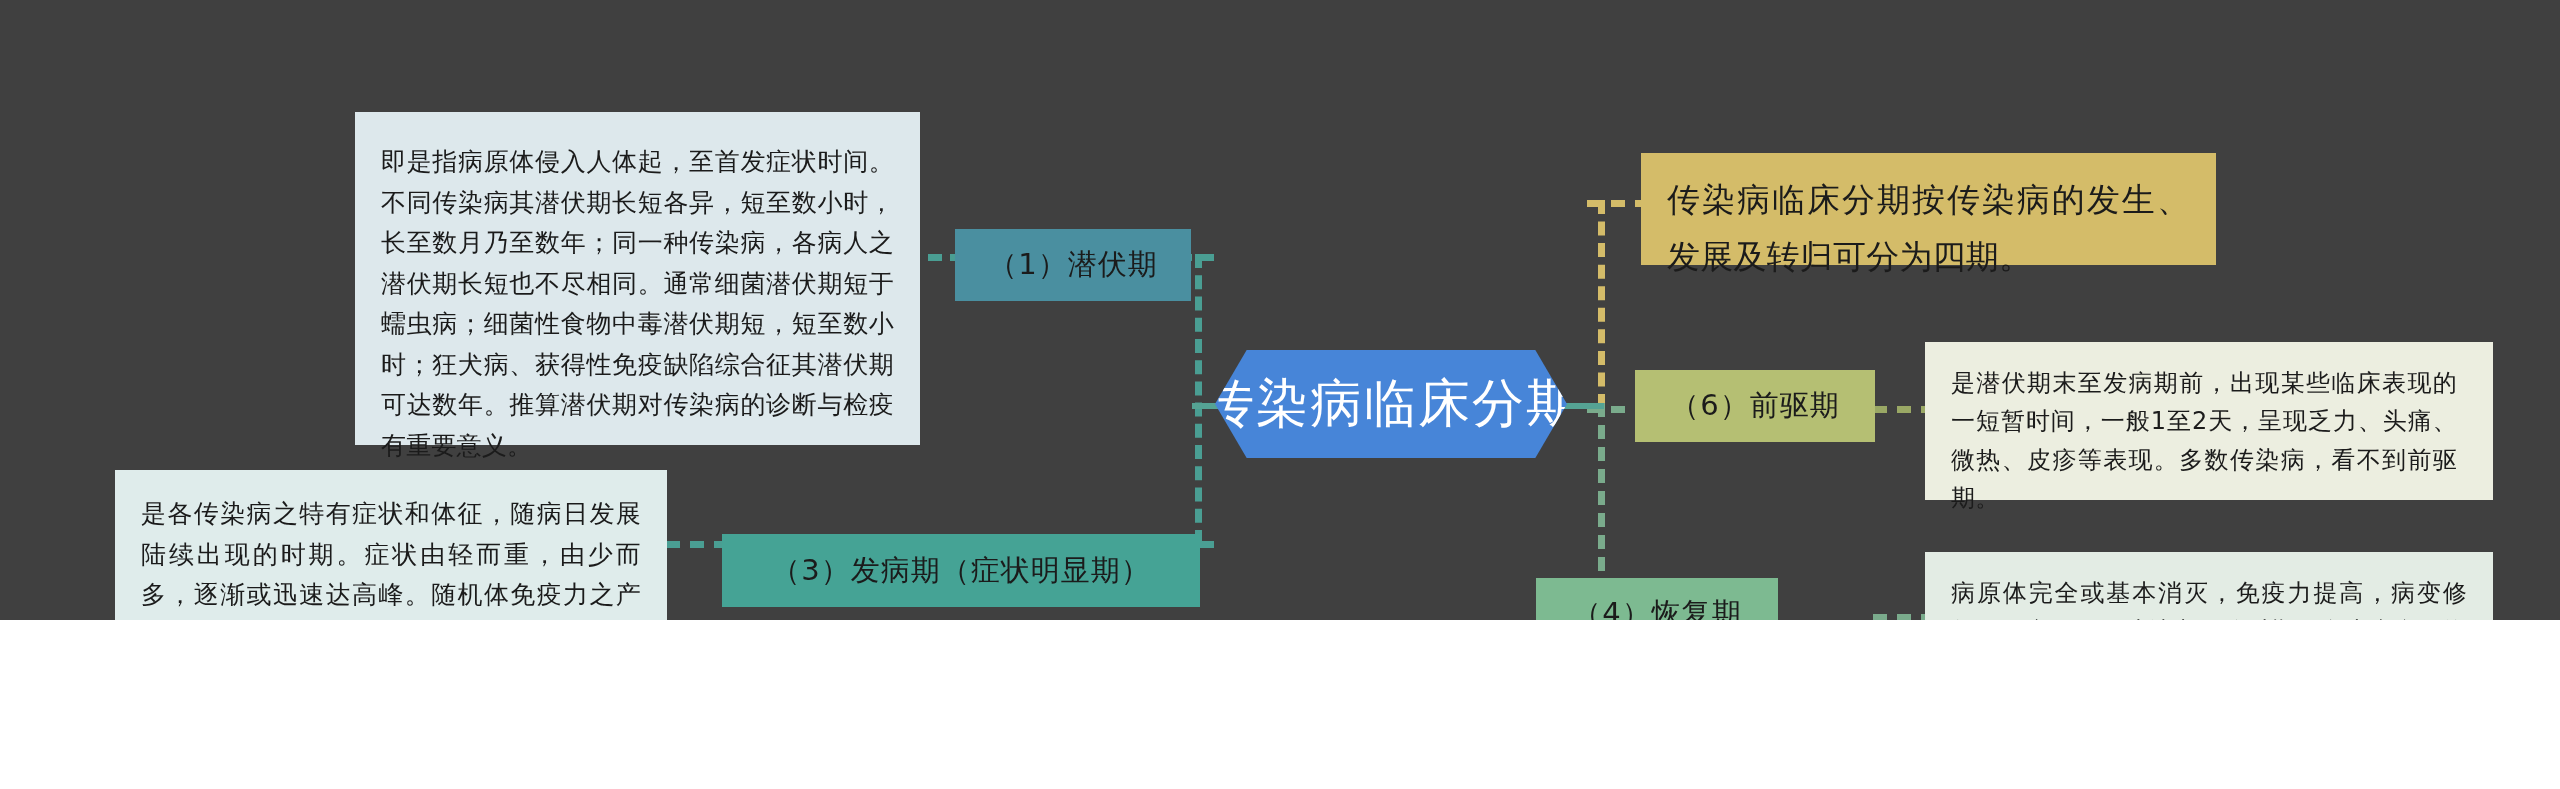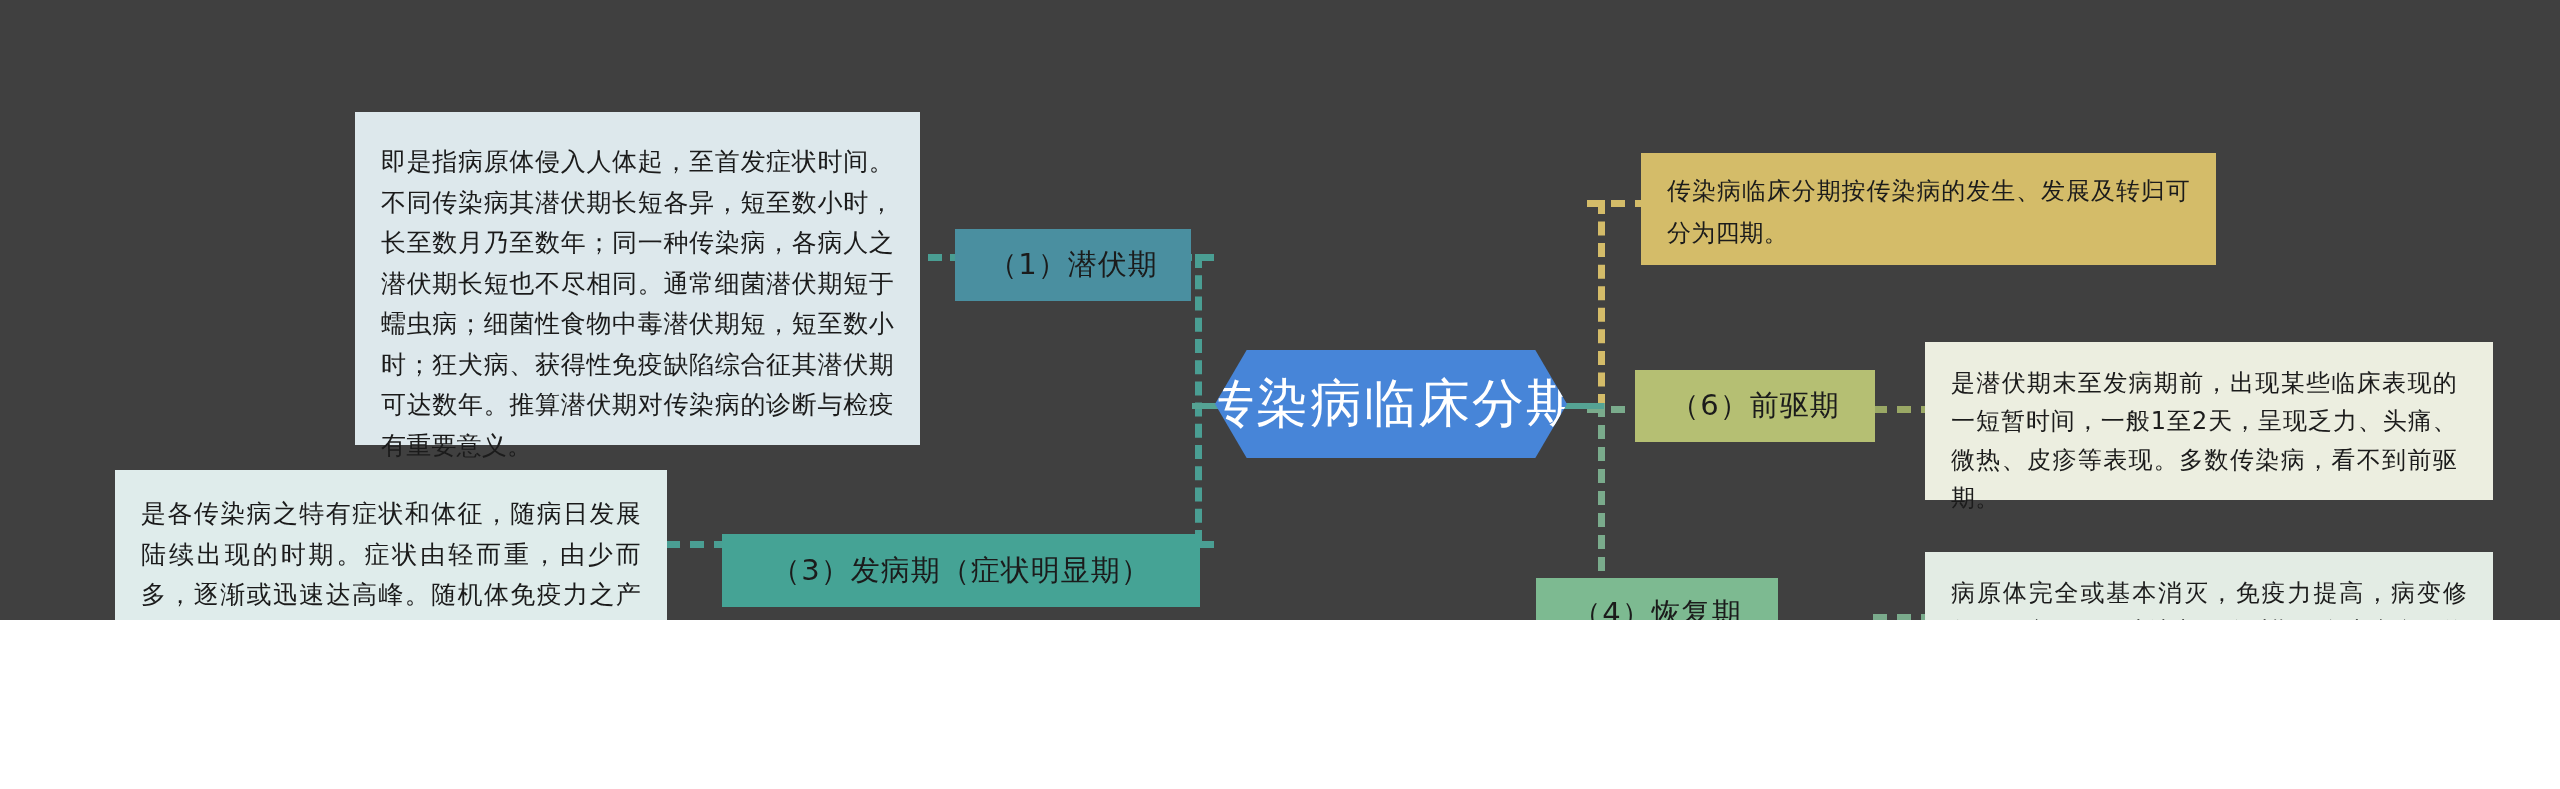--- a/index.html
+++ b/index.html
@@ -120,21 +120,21 @@
   <div class="panel" style="left:115px; top:470px; width:552px; height:156px; background:#dfeceb; padding:24px 26px 31px 26px;">是各传染病之特有症状和体征，随病日发展陆续出现的时期。症状由轻而重，由少而多，逐渐或迅速达高峰。随机体免疫力之产生与提高趋向恢复。</div>
 
   <div class="node" style="left:722px; top:534px; width:478px; height:73px; background:#45a395;">
     <span>（3）发病期（症状明显期）</span>
   </div>
 
   <div class="center-node" style="left:1215px; top:350px; width:352px; height:108px;">
     <span>传染病临床分期</span>
   </div>
 
-  <div class="panel" style="left:1641px; top:153px; width:575px; height:112px; background:#d4bc69; padding:18px 26px 18px 26px; font-size:24px; line-height:1.74;">传染病临床分期按传染病的发生、发展及转归可分为四期。</div>
+  <div class="panel" style="left:1641px; top:153px; width:575px; height:112px; background:#d4bc69; padding:18px 26px 18px 26px; font-size:33px; line-height:1.74;">传染病临床分期按传染病的发生、发展及转归可分为四期。</div>
 
   <div class="node" style="left:1635px; top:370px; width:240px; height:72px; background:#b5bf73;">
     <span>（6）前驱期</span>
   </div>
 
   <div class="panel" style="left:1925px; top:342px; width:568px; height:158px; background:#eceee0; padding:22px 36px 20px 26px; font-size:24px; line-height:1.6;">是潜伏期末至发病期前，出现某些临床表现的一短暂时间，一般1至2天，呈现乏力、头痛、微热、皮疹等表现。多数传染病，看不到前驱期。</div>
 
   <div class="node" style="left:1536px; top:578px; width:242px; height:72px; background:#7dba91;">
     <span>（4）恢复期</span>
   </div>

